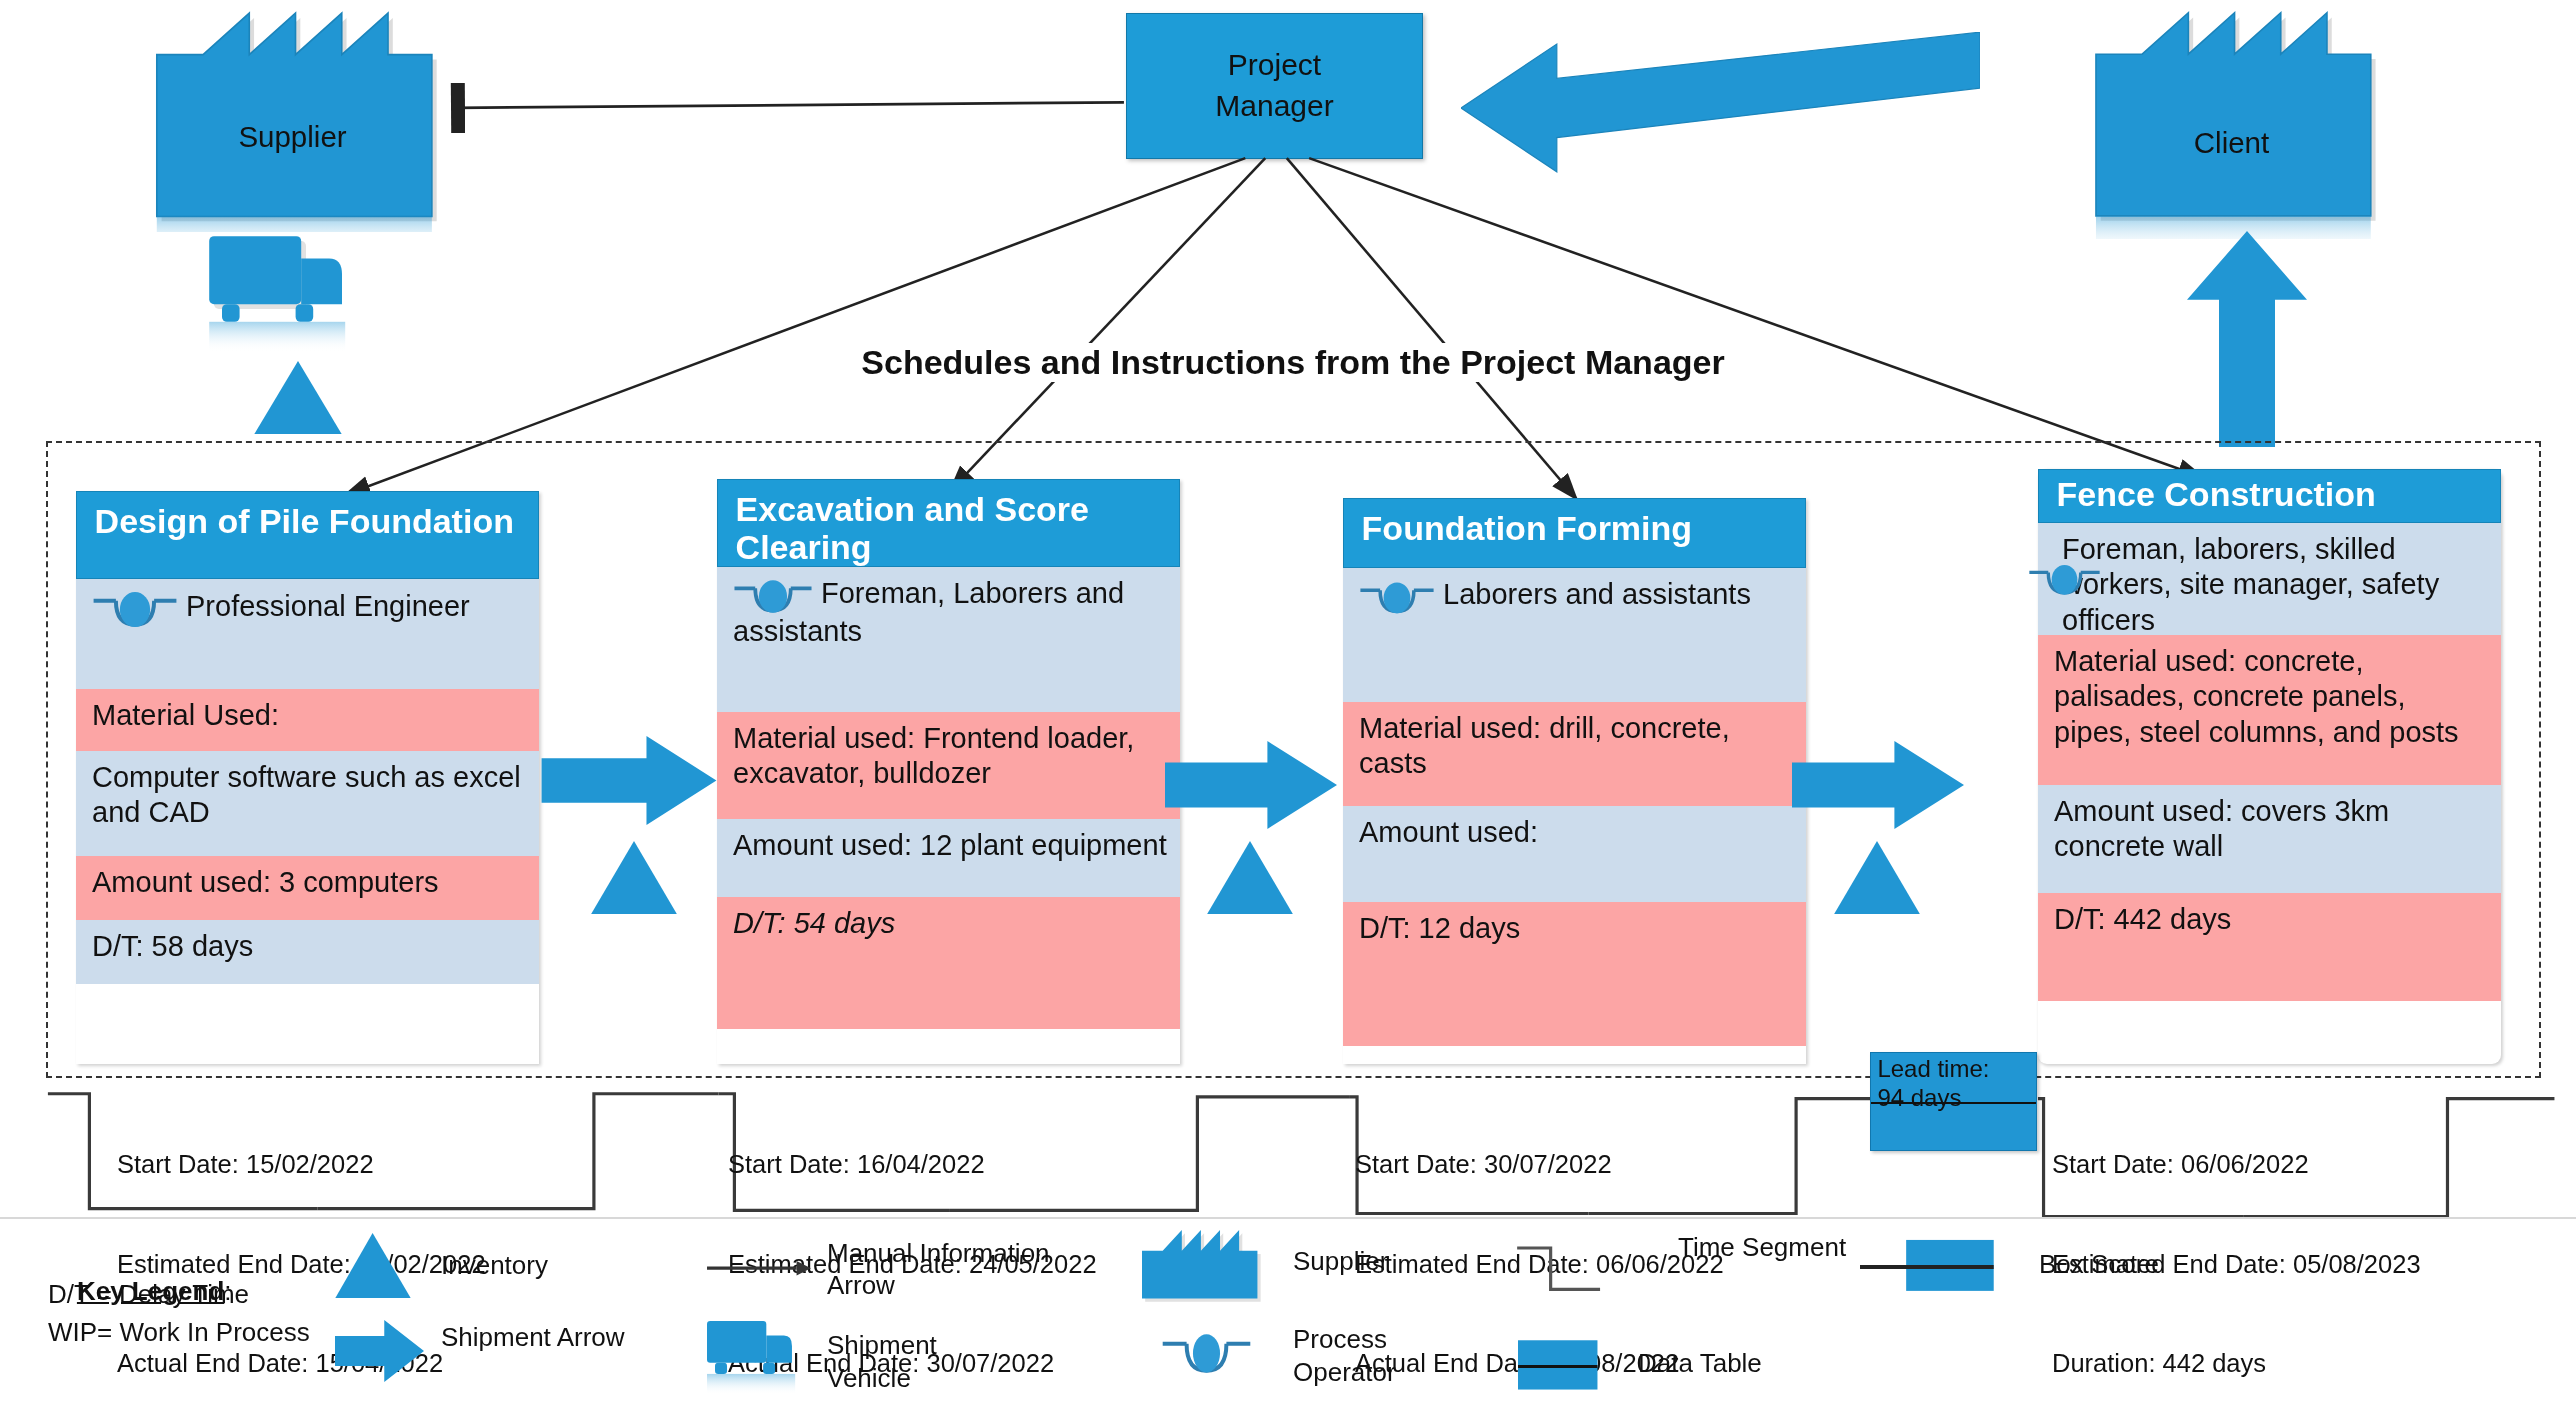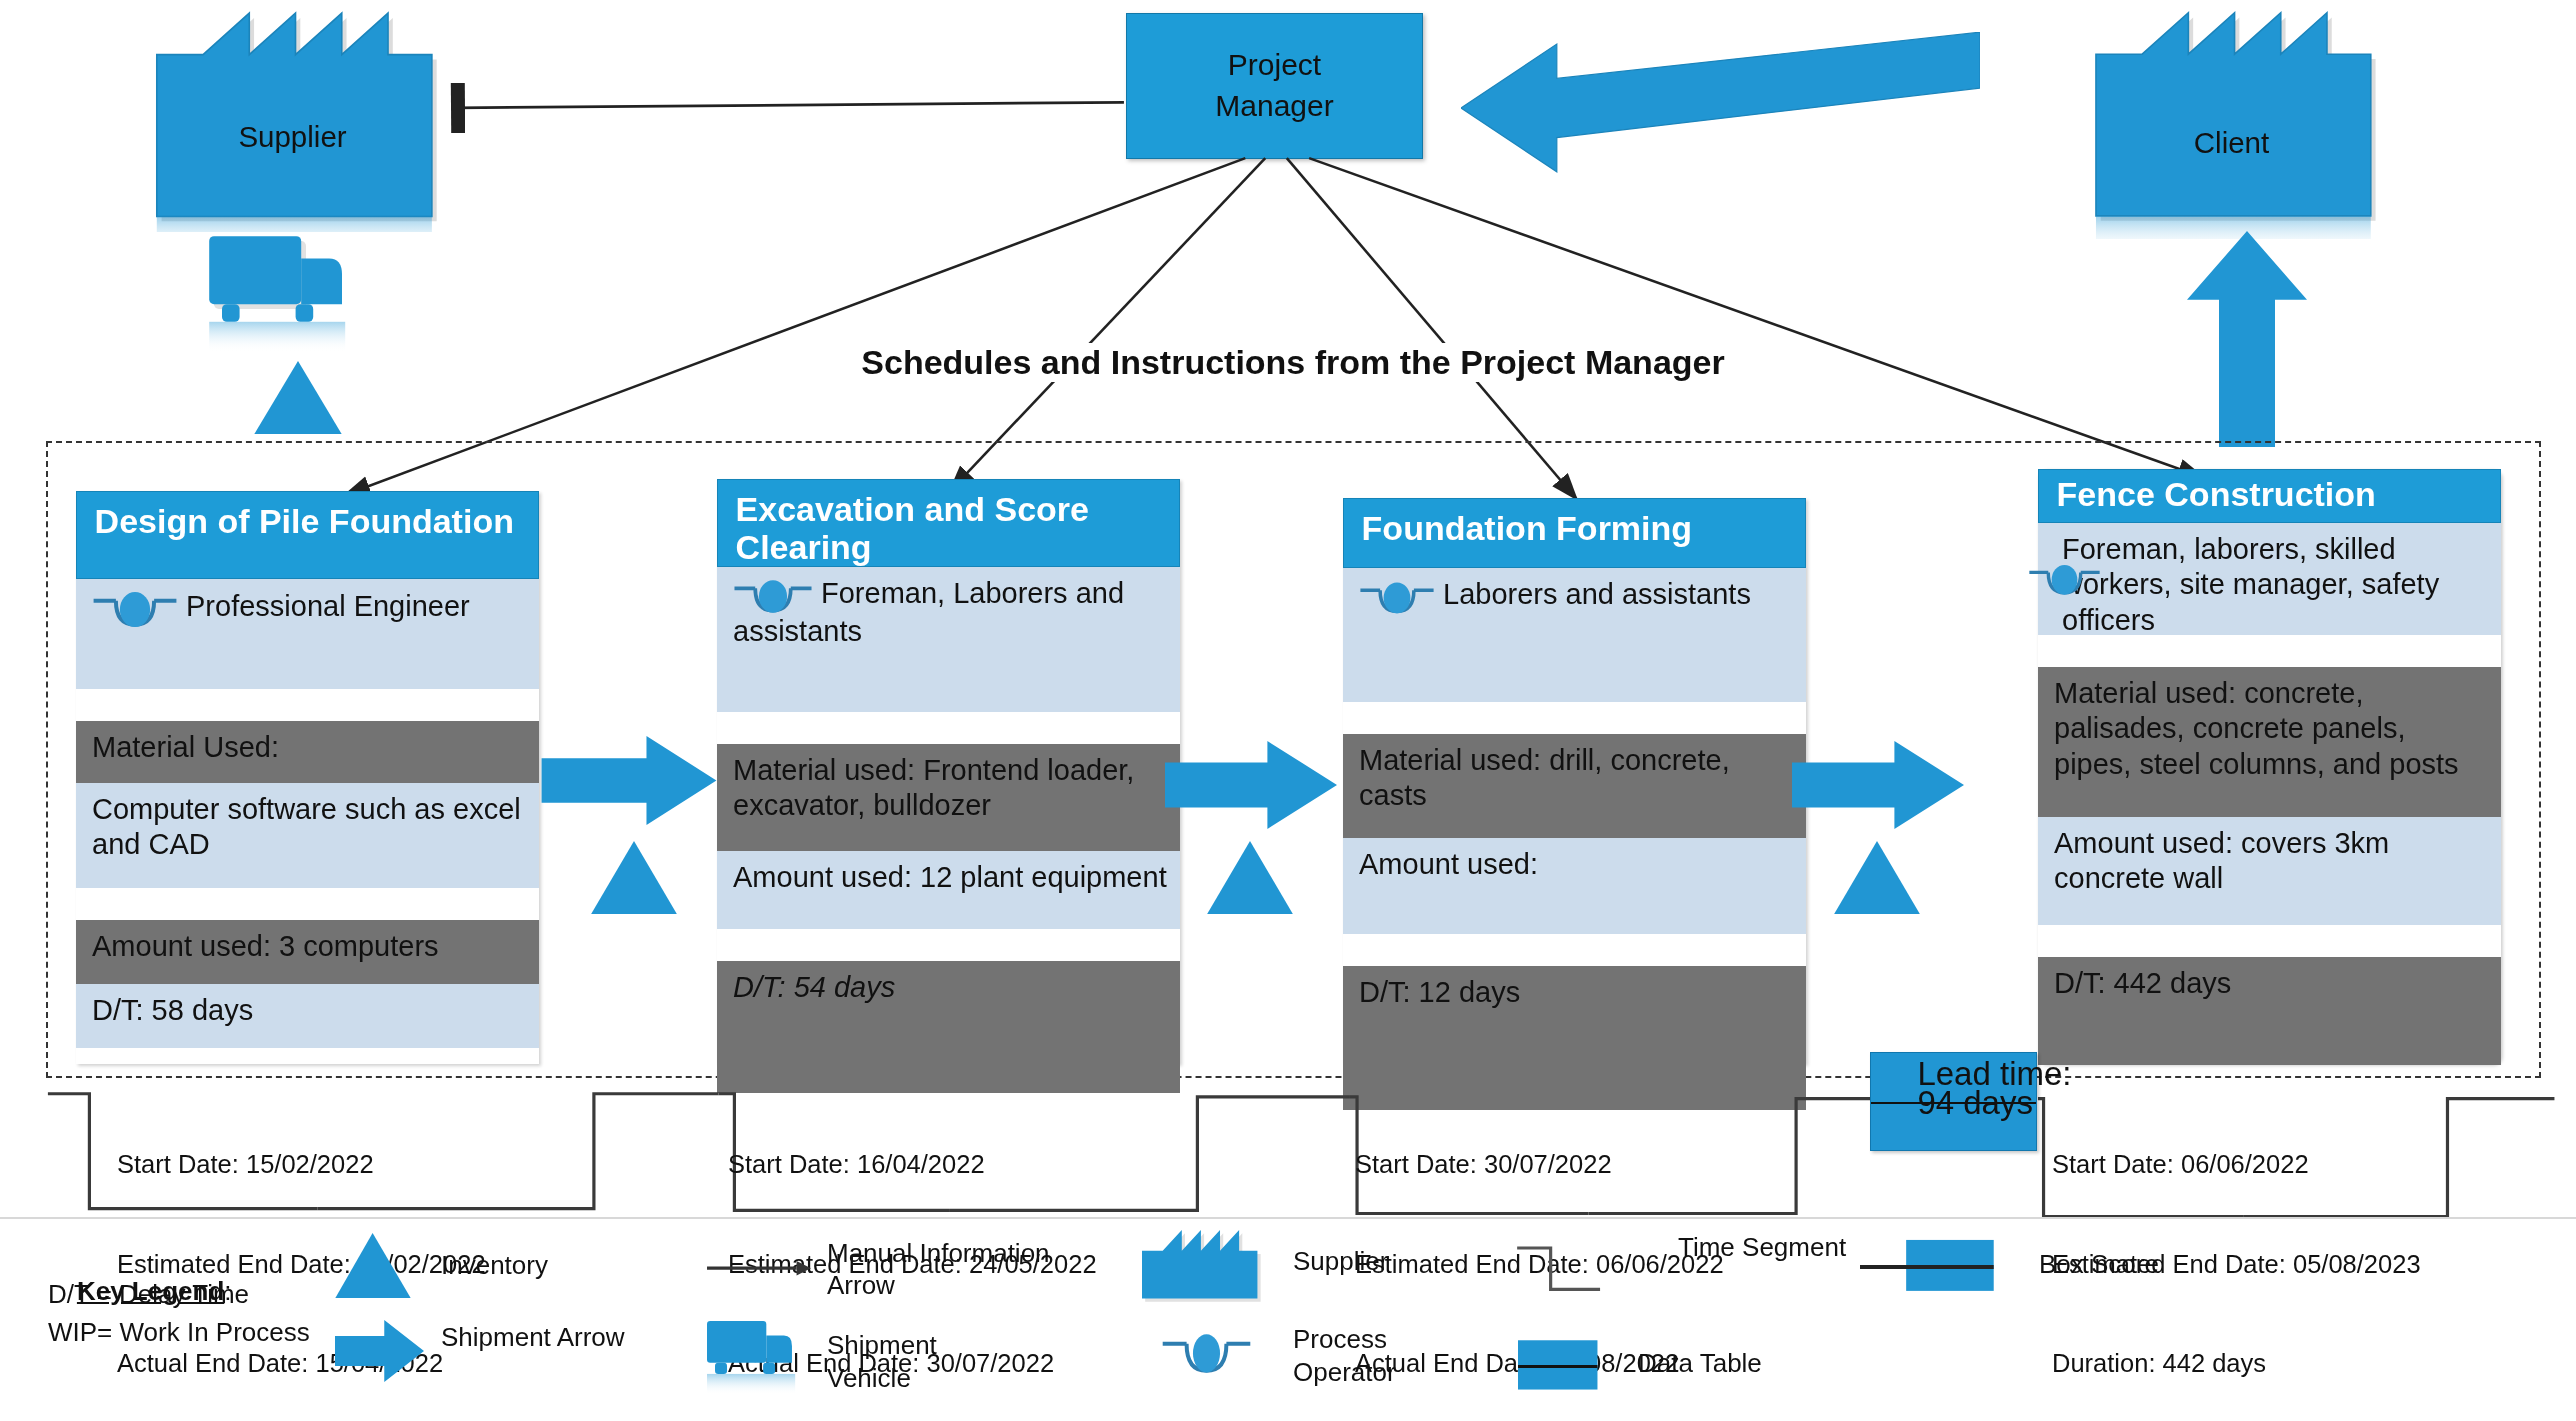--- a/index.html
+++ b/index.html
@@ -31,40 +31,40 @@
   .proc-head{
     background:#1e9cd7;color:#fff;font-weight:bold;font-size:34px;
     line-height:1.12;padding:9.6px 14.4px 12.8px 17.6px;box-sizing:border-box;
     border:0.8px solid #1584b8;
   }
   .proc-row{
     font-size:29px;line-height:1.22;padding:8.8px 11.2px 8.8px 16px;
     box-sizing:border-box;color:#111;position:relative;
   }
   .row-a{background:#ccdcec;}
-  .row-b{background:#737373;margin-top:32px;}
+  .row-b{background:#fca5a5;}
 
   
   .op-ico{display:inline-block;vertical-align:middle;margin-right:8px;}
 
   
   .tri{position:absolute;}
   .ship{position:absolute;}
 
   
   .tl-text{position:absolute;font-size:25.5px;line-height:1.30;color:#111;white-space:pre;}
 
   
   .lead-box{
     position:absolute;left:1870px;top:1052px;width:165px;height:97px;
     background:#2196d3;border:0.8px solid #1177ae;
     box-shadow:1.6px 1.6px 3.2px rgba(0,0,0,.22);
   }
   .lead-box .lt-label{
-    position:absolute;left:6.4px;top:3.2px;font-size:33px;line-height:1.12;color:#111;white-space:pre;margin-left:40px;
+    position:absolute;left:6.4px;top:3.2px;font-size:24px;line-height:1.12;color:#111;white-space:pre;
   }
   .lead-box .lt-rule{position:absolute;left:0;right:0;top:49px;height:2.4px;background:#111;}
 
   
   .legend{position:absolute;left:0;top:1219px;width:2576px;height:203px;}
   .lg-text{position:absolute;font-size:26px;line-height:1.26;color:#111;white-space:pre;}
   .lg-key{position:absolute;font-size:26px;line-height:1.30;color:#111;white-space:pre;}
   .legend-rule{position:absolute;left:0;top:1217px;width:2576px;height:1.6px;background:#d8d8d8;}
 </style>
 </head>

